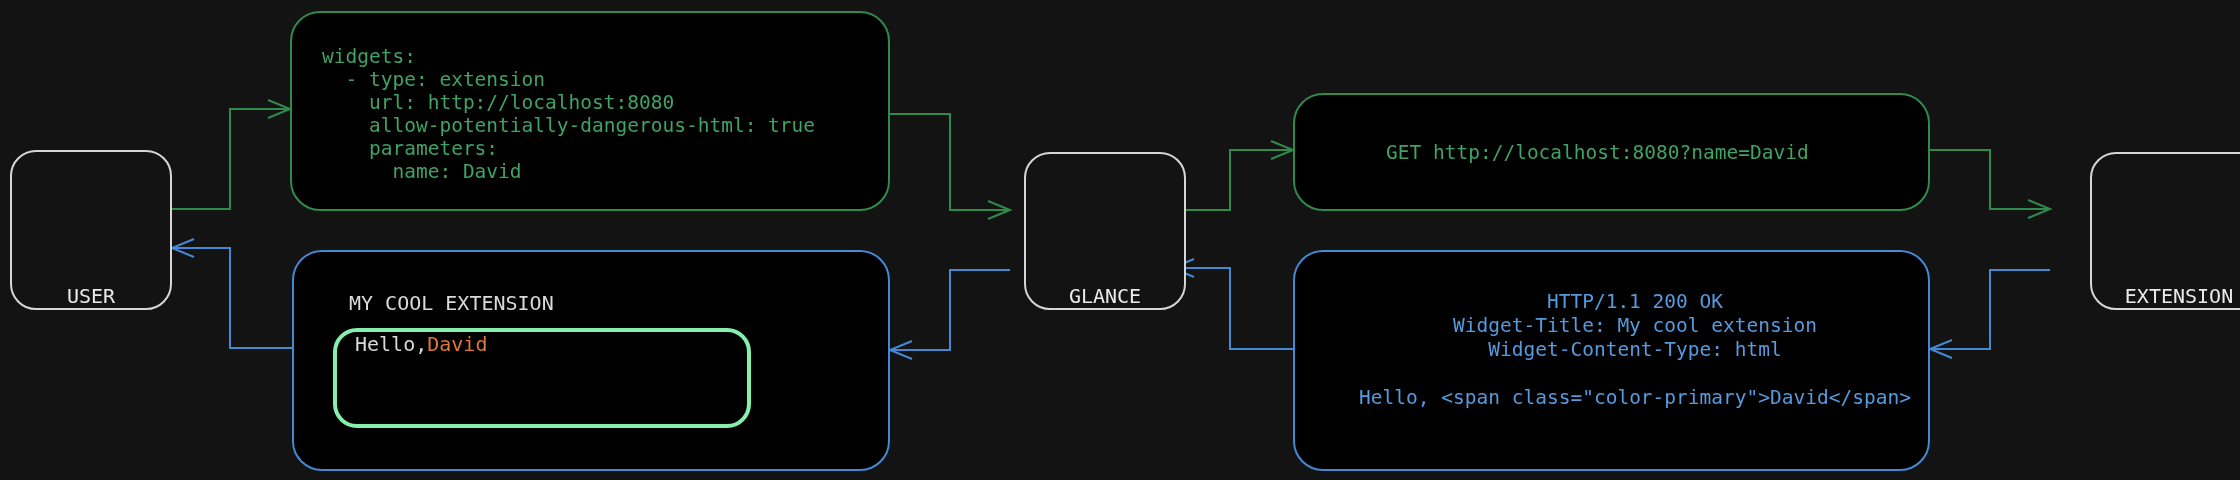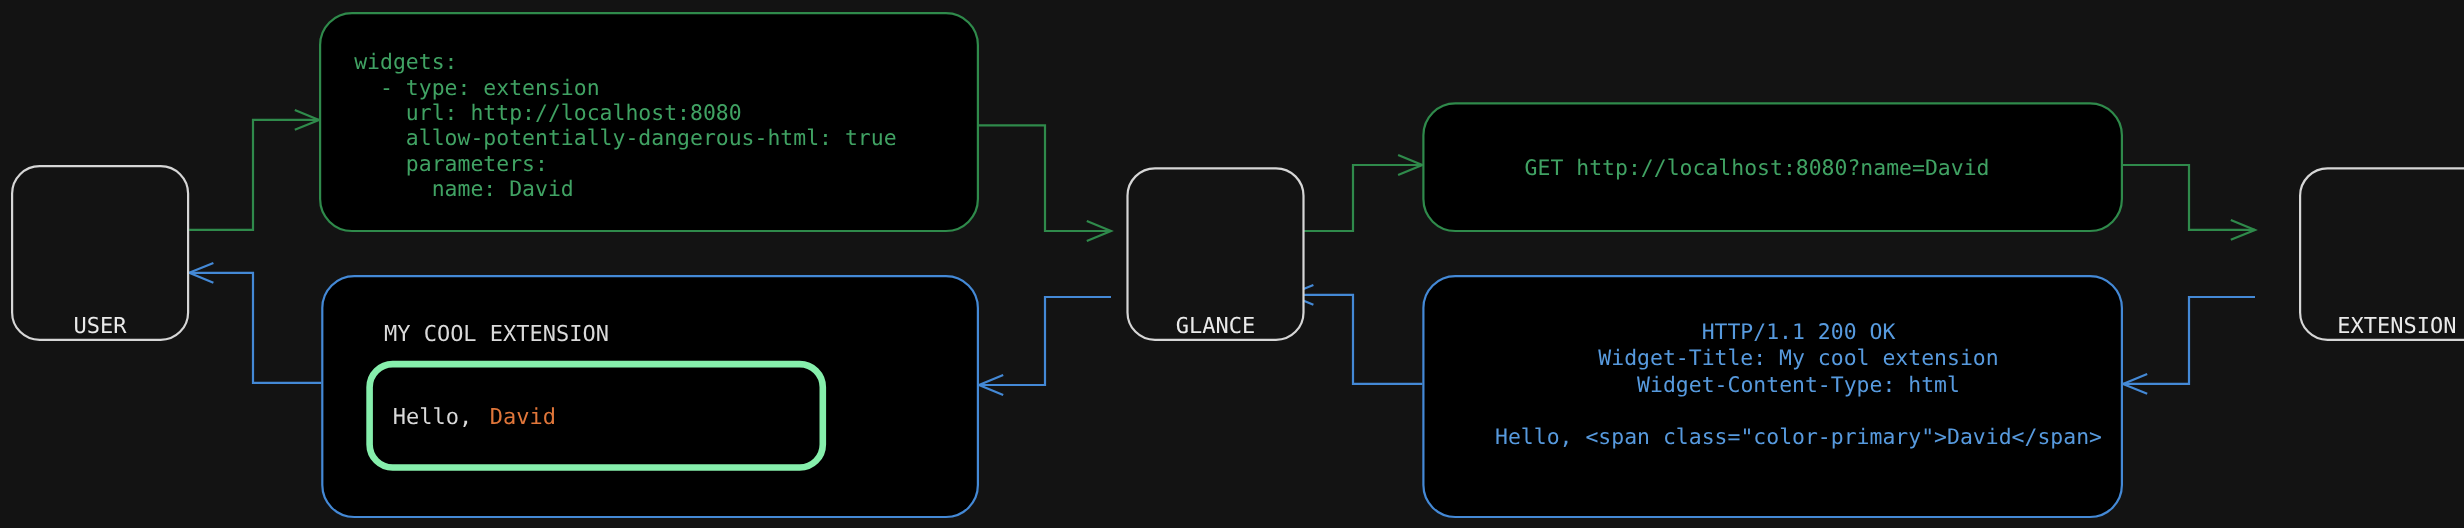--- a/index.html
+++ b/index.html
@@ -73,28 +73,26 @@
   .widget-title {
     position: absolute;
     left: 55px; top: 39px;
     color: #dadada;
     font-size: 20px;
   }
   .hello-box {
     position: absolute;
     left: 39px; top: 76px;
     width: 418px; height: 100px;
-    border: 6px solid #86efac;
+    border: 4px solid #86efac;
     border-radius: 24px;
     display: flex;
-    align-items: center;
     padding-left: 18px;
     font-size: 20px;
     color: #dadada;
-    gap: 16px;
   }
   .orange-text { color: #e0763a; }
 </style>
 </head>
 <body>
 
 <div class="canvas">
 
   <svg class="connectors" viewBox="0 0 2240 480">
 

